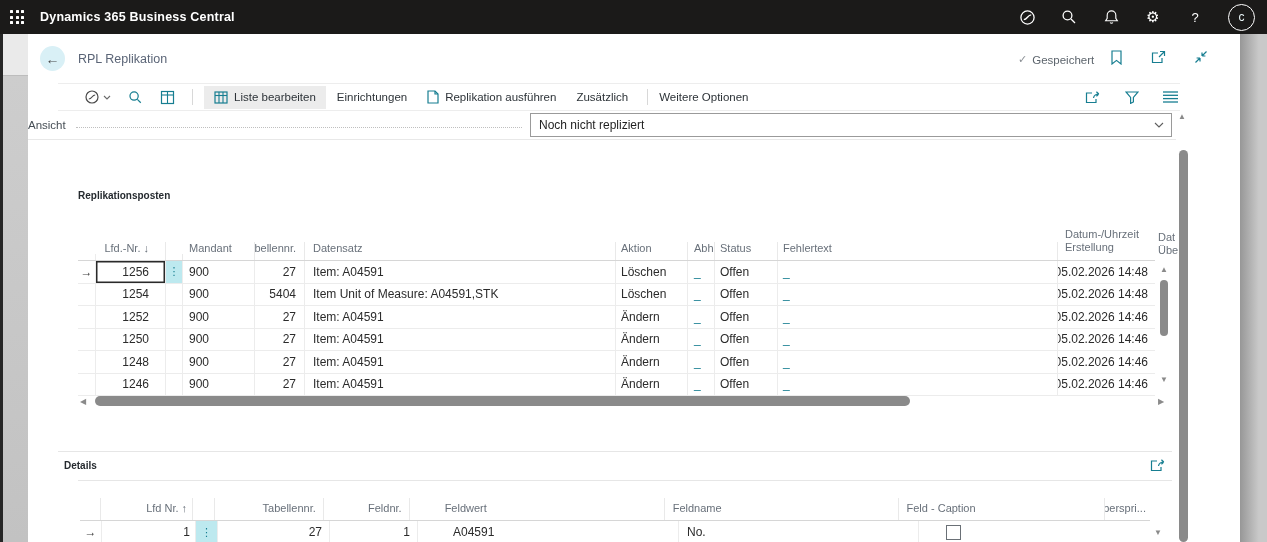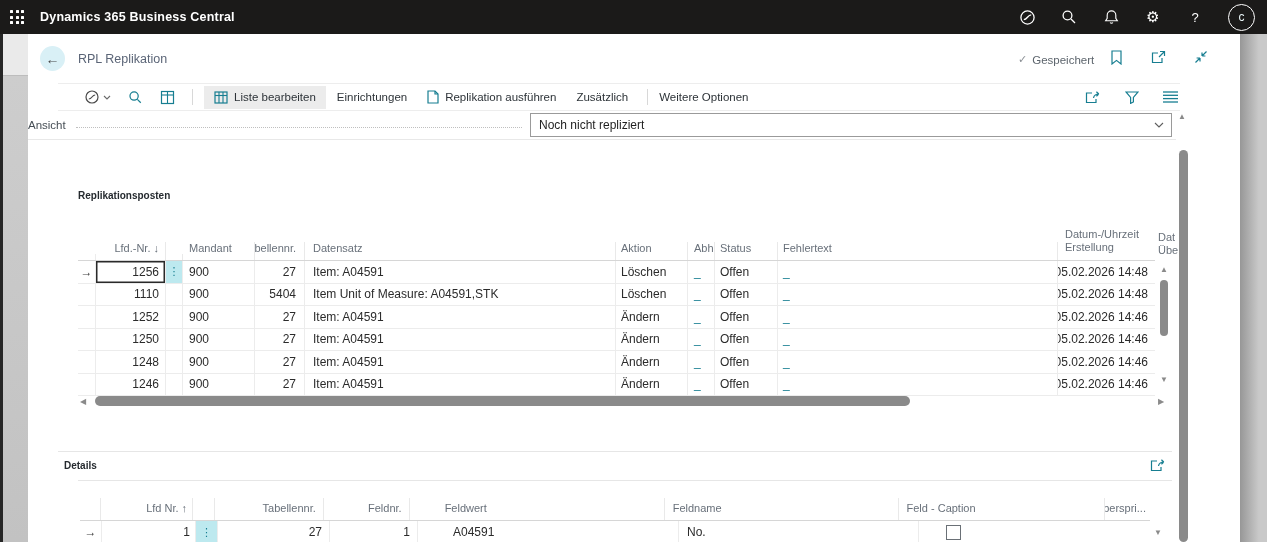--- a/index.html
+++ b/index.html
@@ -58,21 +58,21 @@
   .thead{left:78px;top:216px;width:1077px;height:45px;display:flex;align-items:flex-end;border-bottom:1px solid #d6d6d6;}
   .hcell{box-sizing:border-box;font-size:11px;color:#68707a;padding-bottom:6px;border-right:1px solid #e9e9e9;
     white-space:nowrap;overflow:hidden;display:flex;align-items:flex-end;}
   .hcell.right{justify-content:flex-end;}
   .tbody{left:78px;top:261px;width:1077px;}
   .trow{display:flex;height:21.5px;border-bottom:1px solid #ececec;font-size:12px;color:#2b2b2b;}
   .cell{box-sizing:border-box;height:100%;display:flex;align-items:center;border-right:1px solid #ececec;
     overflow:hidden;white-space:nowrap;}
   .num{justify-content:flex-end;}
   .cp{width:18px;justify-content:center;color:#3c3c3c;font-size:12px;border-right:1px solid #ececec;}
-  .cl{width:70px;padding-right:6px;text-align:center;}
+  .cl{width:70px;padding-right:16px;text-align:center;}
   .cm{width:17px;justify-content:center;}
   .cma{width:72px;padding-left:6px;}
   .ct{width:50px;padding-right:8px;}
   .cd{width:311px;padding-left:8px;}
   .ca{width:72px;padding-left:5px;}
   .cab{width:27px;padding-left:6px;}
   .cs{width:63px;padding-left:5px;}
   .cf{width:280px;padding-left:5px;}
   .cdt{width:97px;padding-right:7px;border-right:none;}
   .hcell.cdt{padding-right:0;padding-left:7px;justify-content:flex-start;line-height:13px;}
@@ -303,21 +303,21 @@
       <div class="cell cd">Item: A04591</div>
       <div class="cell ca">Löschen</div>
       <div class="cell cab lnk">_</div>
       <div class="cell cs">Offen</div>
       <div class="cell cf lnk">_</div>
       <div class="cell cdt num">05.02.2026 14:48</div>
     </div>
 
     <div class="trow">
       <div class="cell cp"></div>
-      <div class="cell cl num">1110</div>
+      <div class="cell cl num">1254</div>
       <div class="cell cm"></div>
       <div class="cell cma">900</div>
       <div class="cell ct num">5404</div>
       <div class="cell cd">Item Unit of Measure: A04591,STK</div>
       <div class="cell ca">Löschen</div>
       <div class="cell cab lnk">_</div>
       <div class="cell cs">Offen</div>
       <div class="cell cf lnk">_</div>
       <div class="cell cdt num">05.02.2026 14:48</div>
     </div>

